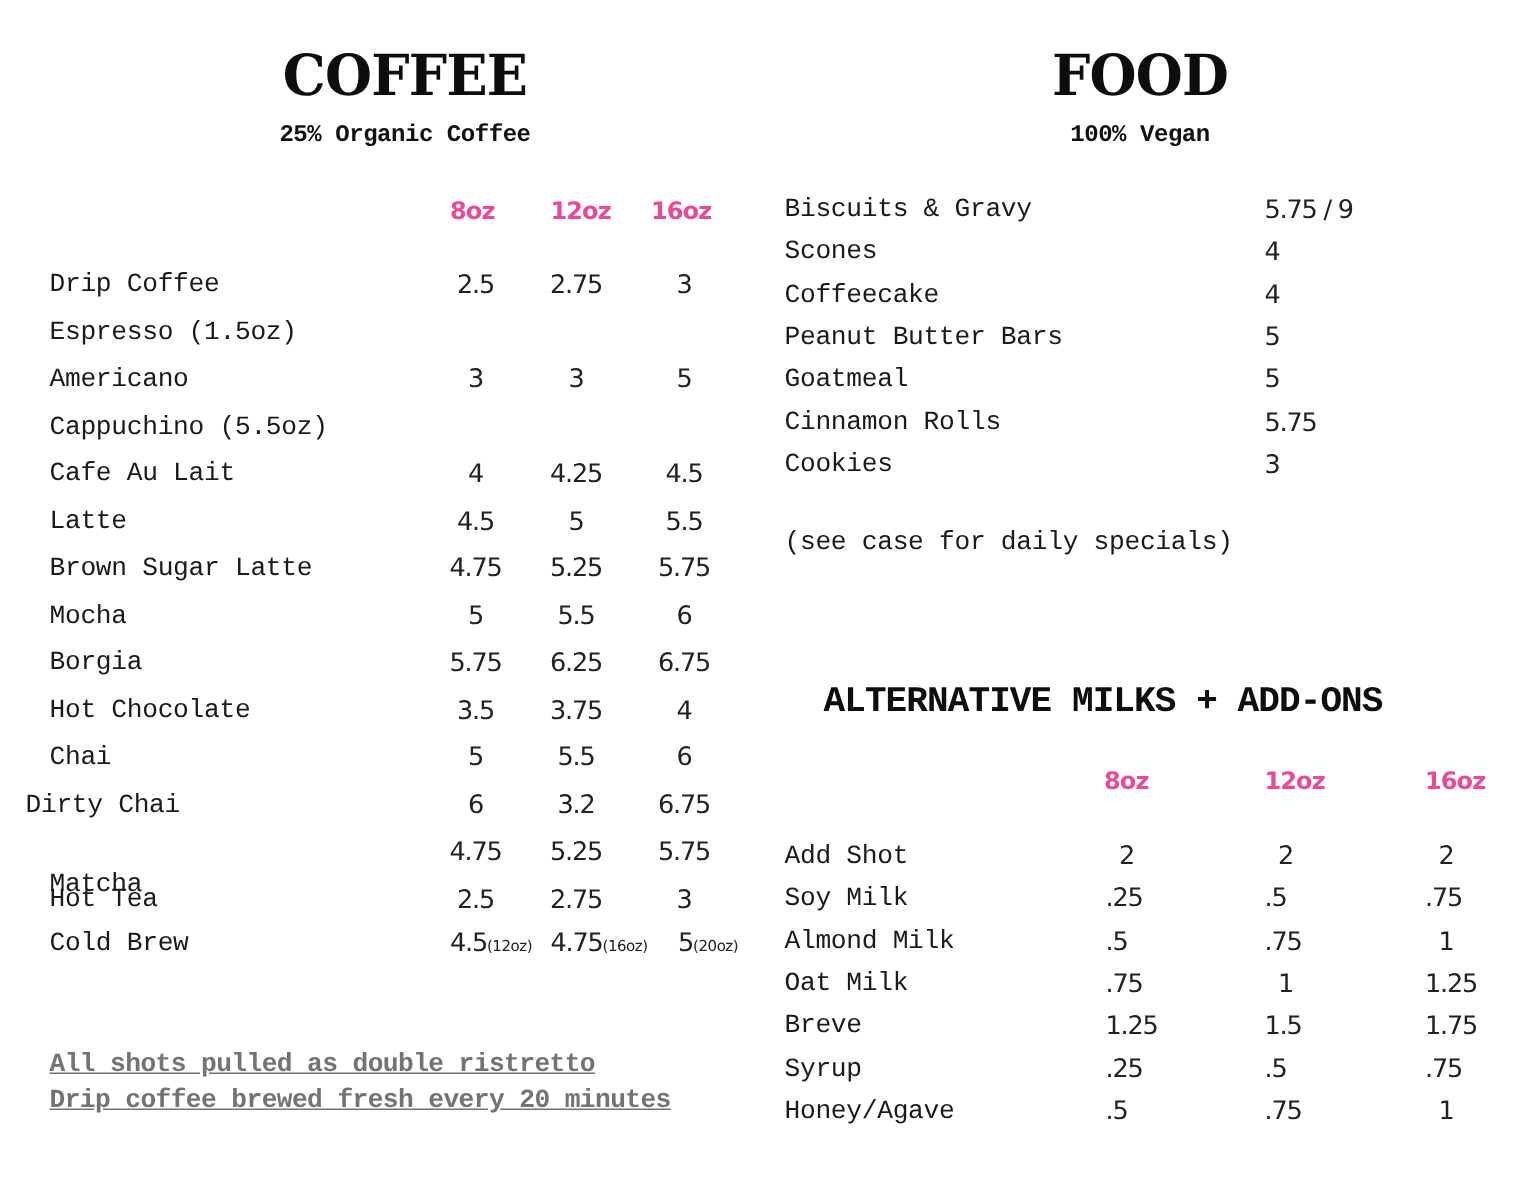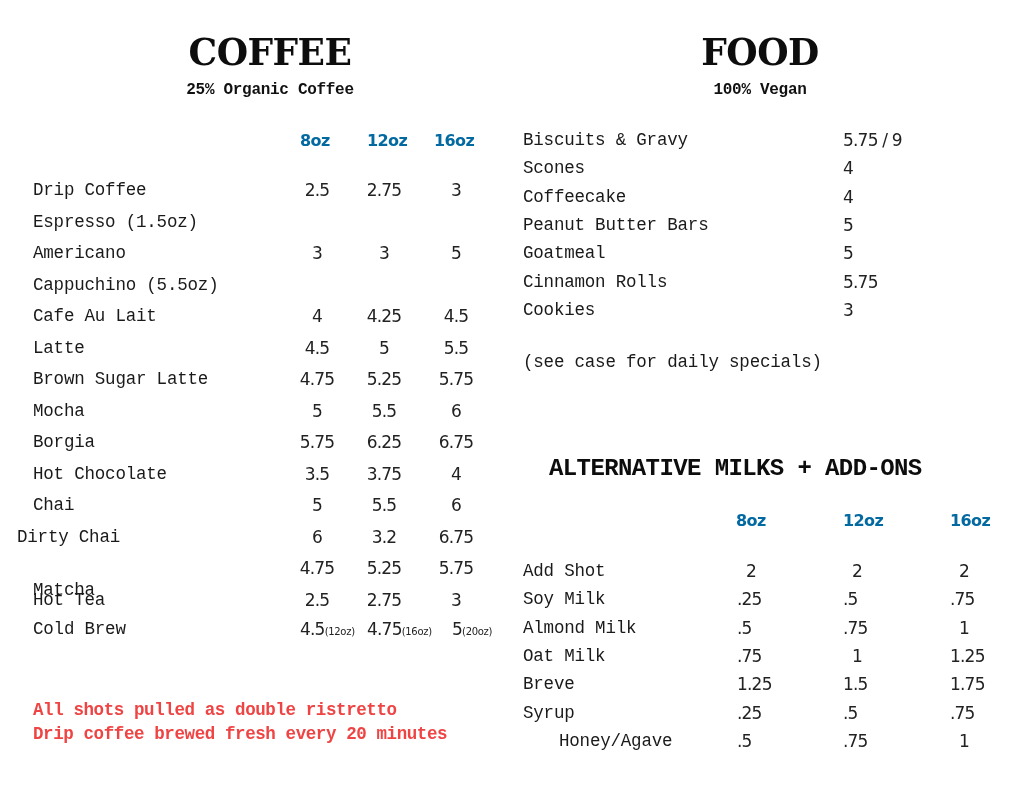--- a/index.html
+++ b/index.html
@@ -36,32 +36,33 @@
     }
     .cell {
       position: absolute;
       white-space: nowrap;
     }
     .hdr {
       position: absolute;
       font-family: "DejaVu Sans", "Liberation Sans", sans-serif;
       font-size: 16px;
       letter-spacing: -0.6px;
-      color: #0369a1;
+      color: #ec4899;
       font-weight: bold;
     }
     .small-unit { font-size: 10px; letter-spacing: -0.3px; }
     .note {
       position: absolute;
       font-family: "Liberation Mono", "DejaVu Sans Mono", monospace;
       font-weight: bold;
       font-size: 17.5px;
       letter-spacing: -0.4px;
-      color: #ef4444;
-      white-space: nowrap;
+      color: #737373;
+      white-space: nowrap;
+      text-decoration: underline;
     }
     .section-title {
       position: absolute;
       font-family: "Liberation Mono", "DejaVu Sans Mono", monospace;
       font-weight: bold;
       font-size: 24px;
       letter-spacing: -0.6px;
       color: #0d0d0d;
       white-space: nowrap;
     }
@@ -261,19 +262,19 @@
         <div class="cell num" style="top: 674.2px; left: 843px;">1.5</div>
         <div class="cell num" style="top: 674.2px; left: 950px;">1.75</div>
       </div>
       <div>
         <div class="item-name" style="left: 523px; top: 702.5px;">Syrup</div>
         <div class="cell num" style="top: 702.5px; left: 737px;">.25</div>
         <div class="cell num" style="top: 702.5px; left: 843px;">.5</div>
         <div class="cell num" style="top: 702.5px; left: 950px;">.75</div>
       </div>
       <div>
-        <div class="item-name" style="left: 523px; top: 730.8px; margin-left: 36px;">Honey/Agave</div>
+        <div class="item-name" style="left: 523px; top: 730.8px;">Honey/Agave</div>
         <div class="cell num" style="top: 730.8px; left: 737px;">.5</div>
         <div class="cell num" style="top: 730.8px; left: 843px;">.75</div>
         <div class="cell num" style="top: 730.8px; left: 964px; transform: translateX(-50%);">1</div>
       </div>
     </div>
 </div>
 
 </body></html>

